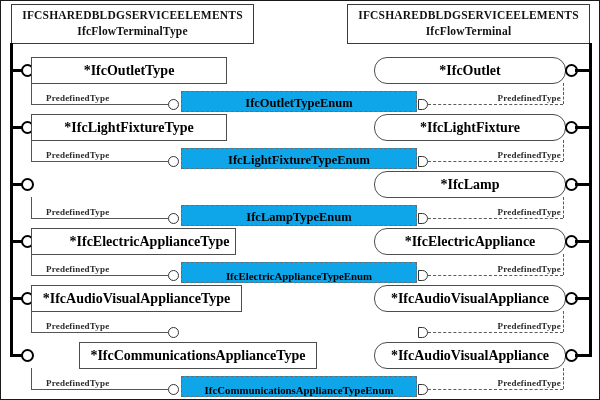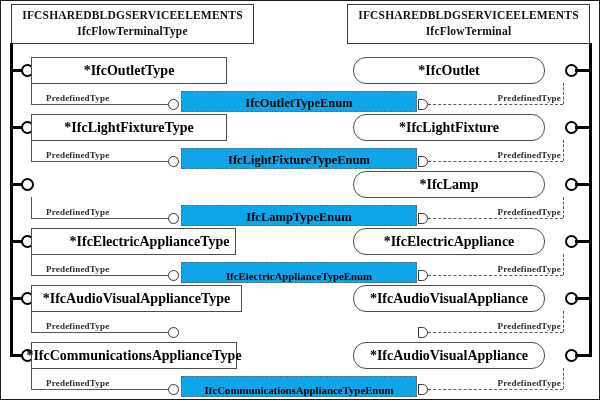--- a/index.html
+++ b/index.html
@@ -27,24 +27,24 @@
   
   .row { position:absolute; left:0; width:600px; height:57px; }
   .r0{top:56px} .r1{top:113px} .r2{top:170px} .r3{top:227px} .r4{top:284px} .r5{top:341px}
   
   .ebox {
     position:absolute; top:0; height:27px; border:1.4px solid #4d4d4d; background:#fff;
     display:flex; align-items:center; justify-content:center;
     font-weight:bold; font-size:14px; color:#000; white-space:nowrap;
   }
   .left-e  { left:30px; width:196px; }
-  .right-e { left:352px; width:192px;border-radius:13px; }
+  .right-e { left:373px; width:192px;border-radius:13px; }
   .r3 .left-e { width:205px;padding-left:32px; }
   .r4 .left-e { width:211px; }
-  .r5 .left-e { width:206px; }
+  .r5 .left-e { width:238px;margin-left:48px; }
   
   .stub { position:absolute; top:12px; height:3px; background:#000; }
   .stub.l { left:10px; width:12px; }
   .stub.r { left:574px; width:15px; }
   
   .rail-circle {
     position:absolute; top:7px; width:13px; height:13px;
     border:2.2px solid #000; border-radius:50%; background:#fff;
   }
   .rail-circle.l { left:20px; }

